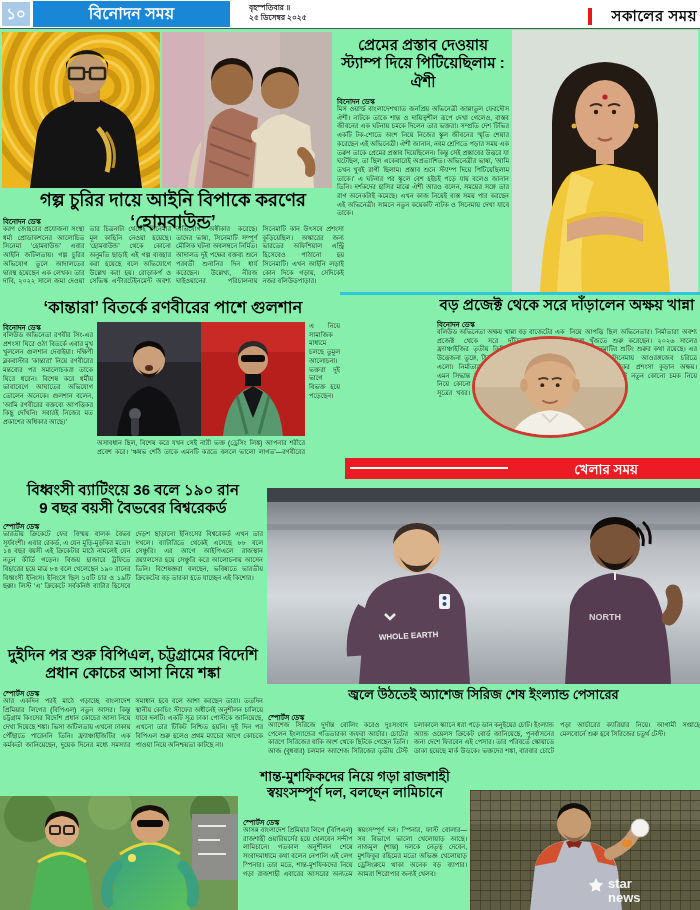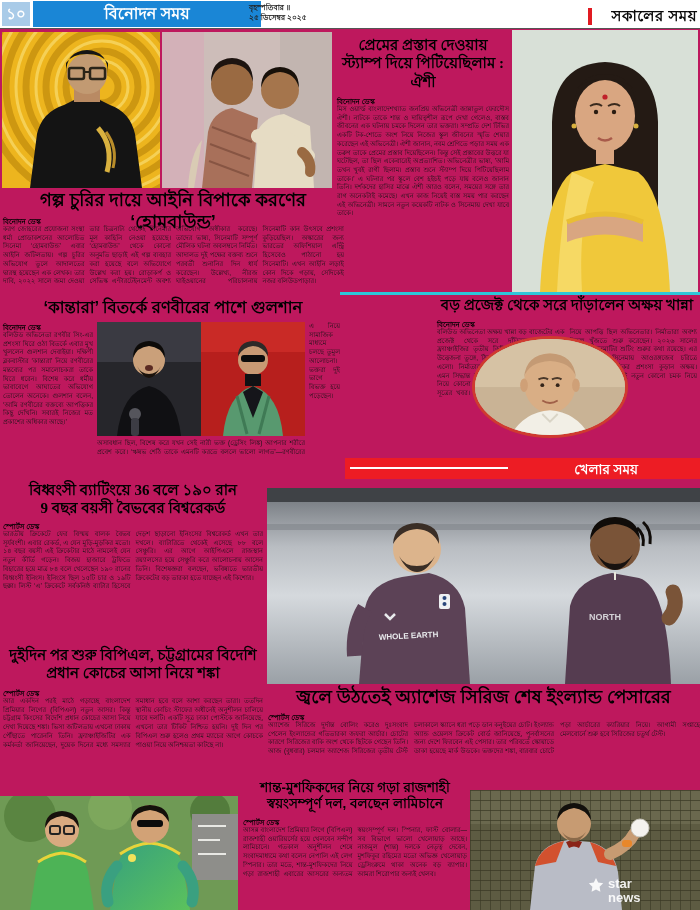--- a/index.html
+++ b/index.html
@@ -1,35 +1,35 @@
 <!DOCTYPE html>
 <html><head>
 <meta charset="utf-8">
 <style>
   * { margin:0; padding:0; box-sizing:border-box; }
   html,body { background:#e9e9e9; }
   .page {
-    position:relative; width:700px; height:910px; background:#be185d;
+    position:relative; width:700px; height:910px; background:#86efac;
     font-family:"Liberation Sans","DejaVu Sans",sans-serif; overflow:hidden;
     margin:0 auto;
   }
   .abs { position:absolute; }
   
   .hdr { left:0; top:0; width:700px; height:29px; border-bottom:1.5px solid #555; background:#fff; }
   .pgnum { left:2px; top:2px; width:28px; height:24px; background:#a9cbe8; color:#fff;
            font-size:15px; font-weight:bold; display:flex; align-items:center; justify-content:center; }
-  .secbox { left:33px; top:1px; width:228px; height:26px; background:#1a86d6; color:#fff;
+  .secbox { left:33px; top:1px; width:197px; height:26px; background:#1a86d6; color:#fff;
             font-size:16px; font-weight:bold; display:flex; align-items:center; justify-content:center; }
   .dateblk { left:249px; top:3px; font-size:7.5px; font-weight:bold; color:#222; line-height:1.35; }
   .masthead { right:3px; top:4px; display:flex; align-items:center; gap:20px; }
   .mh-bar { width:4px; height:17px; background:#e11b22; }
   .mh-text { font-size:15px; font-weight:900; color:#0a0a0a; letter-spacing:0.5px; }
   
   .headline { font-weight:bold; color:#000; text-align:center; line-height:1.22; }
-  .h18 { font-size:18px;text-align:center; } .h165 { font-size:16.5px; } .h15 { font-size:15px;font-family:Liberation Serif, serif; } .h185 { font-size:18px; } .h135 { font-size:13.5px; }
+  .h18 { font-size:18px;text-align:center; } .h165 { font-size:16.5px; } .h15 { font-size:15px; } .h185 { font-size:13px; } .h135 { font-size:13.5px; }
   .hl-line { display:block; }
   .byline { font-size:7px; font-weight:bold; color:#000; }
   .body-text { font-size:6.5px; line-height:1.34; text-align:justify; color:#141414; overflow:hidden; }
   .cols2 { column-count:2; column-gap:5px; }
   .cols3 { column-count:3; column-gap:6px; }
   .cols4 { column-count:4; column-gap:5px; }
   .photo { overflow:hidden; background:#ddd; }
   .photo svg { display:block; width:100%; height:100%; }
   .cyan-line { background:#2ec6d9; height:2.5px; }
   
@@ -272,21 +272,21 @@
       <path d="M348,84 q0,6 0,8" stroke="#e8e4da" stroke-width="2"></path>
       <path d="M402,130 Q412,118 406,104" stroke="#7a5438" stroke-width="15" fill="none" stroke-linecap="round"></path>
       <text x="322" y="132" font-size="9" fill="#e8eaec" font-weight="bold" opacity="0.85">NORTH</text>
     </svg>
   </div>
 
   <div class="abs headline h185" style="left:267px;top:687px;width:433px;">জ্বলে উঠতেই অ্যাশেজ সিরিজ শেষ ইংল্যান্ড পেসারের</div>
   <div class="abs byline" style="left:268px;top:712px;">স্পোর্টস ডেস্ক</div>
   <div class="abs body-text cols3" style="left:268px;top:721px;width:432px;height:44px;">অ্যাশেজ সিরিজে দুর্দান্ত বোলিং করেও দুঃসংবাদ পেলেন ইংল্যান্ডের গতিতারকা জফরা আর্চার। চোটের কারণে সিরিজের বাকি অংশ থেকে ছিটকে গেছেন তিনি। আজ (বুধবার) চলমান অ্যাশেজ সিরিজের তৃতীয় টেস্ট চলাকালে স্ক্যানে ধরা পড়ে ডান কনুইয়ের চোট। ইংল্যান্ড অ্যান্ড ওয়েলস ক্রিকেট বোর্ড জানিয়েছে, পুনর্বাসনের জন্য দেশে ফিরবেন এই পেসার। তার পরিবর্তে স্কোয়াডে ডাকা হয়েছে মার্ক উডকে। ভক্তদের শঙ্কা, বারবার চোটে পড়া আর্চারের ক্যারিয়ার নিয়ে। আগামী সপ্তাহে মেলবোর্নে শুরু হবে সিরিজের চতুর্থ টেস্ট।</div>
 
-  <div class="abs headline h135" style="left:243px;top:769px;width:224px;margin-top:11px;">
+  <div class="abs headline h135" style="left:243px;top:769px;width:224px;">
     <span class="hl-line">শান্ত-মুশফিকদের নিয়ে গড়া রাজশাহী</span>
     <span class="hl-line">স্বয়ংসম্পূর্ণ দল, বলছেন লামিচানে</span>
   </div>
   <div class="abs byline" style="left:243px;top:817px;">স্পোর্টস ডেস্ক</div>
   <div class="abs body-text cols2" style="left:243px;top:826px;width:224px;height:82px;">আসন্ন বাংলাদেশ প্রিমিয়ার লিগে (বিপিএল) রাজশাহী ওয়ারিয়র্সের হয়ে খেলবেন সন্দীপ লামিচানে। গতকাল অনুশীলন শেষে সংবাদমাধ্যমে কথা বলেন নেপালি এই লেগ স্পিনার। তার মতে, শান্ত-মুশফিকদের নিয়ে গড়া রাজশাহী এবারের আসরের অন্যতম স্বয়ংসম্পূর্ণ দল। স্পিনার, ফাস্ট বোলার—সব বিভাগে ভালো খেলোয়াড় আছে। নাজমুল (শান্ত) দলকে নেতৃত্ব দেবেন, মুশফিকুর রহিমের মতো অভিজ্ঞ খেলোয়াড় ড্রেসিংরুমে থাকা অনেক বড় ব্যাপার। আমরা শিরোপার জন্যই খেলব।</div>
 
   <div class="abs photo" style="left:470px;top:790px;width:230px;height:120px;">
     <svg viewBox="0 0 230 120" preserveAspectRatio="none">
       <defs>
           <pattern id="netp" patternUnits="userSpaceOnUse" width="10" height="10">

